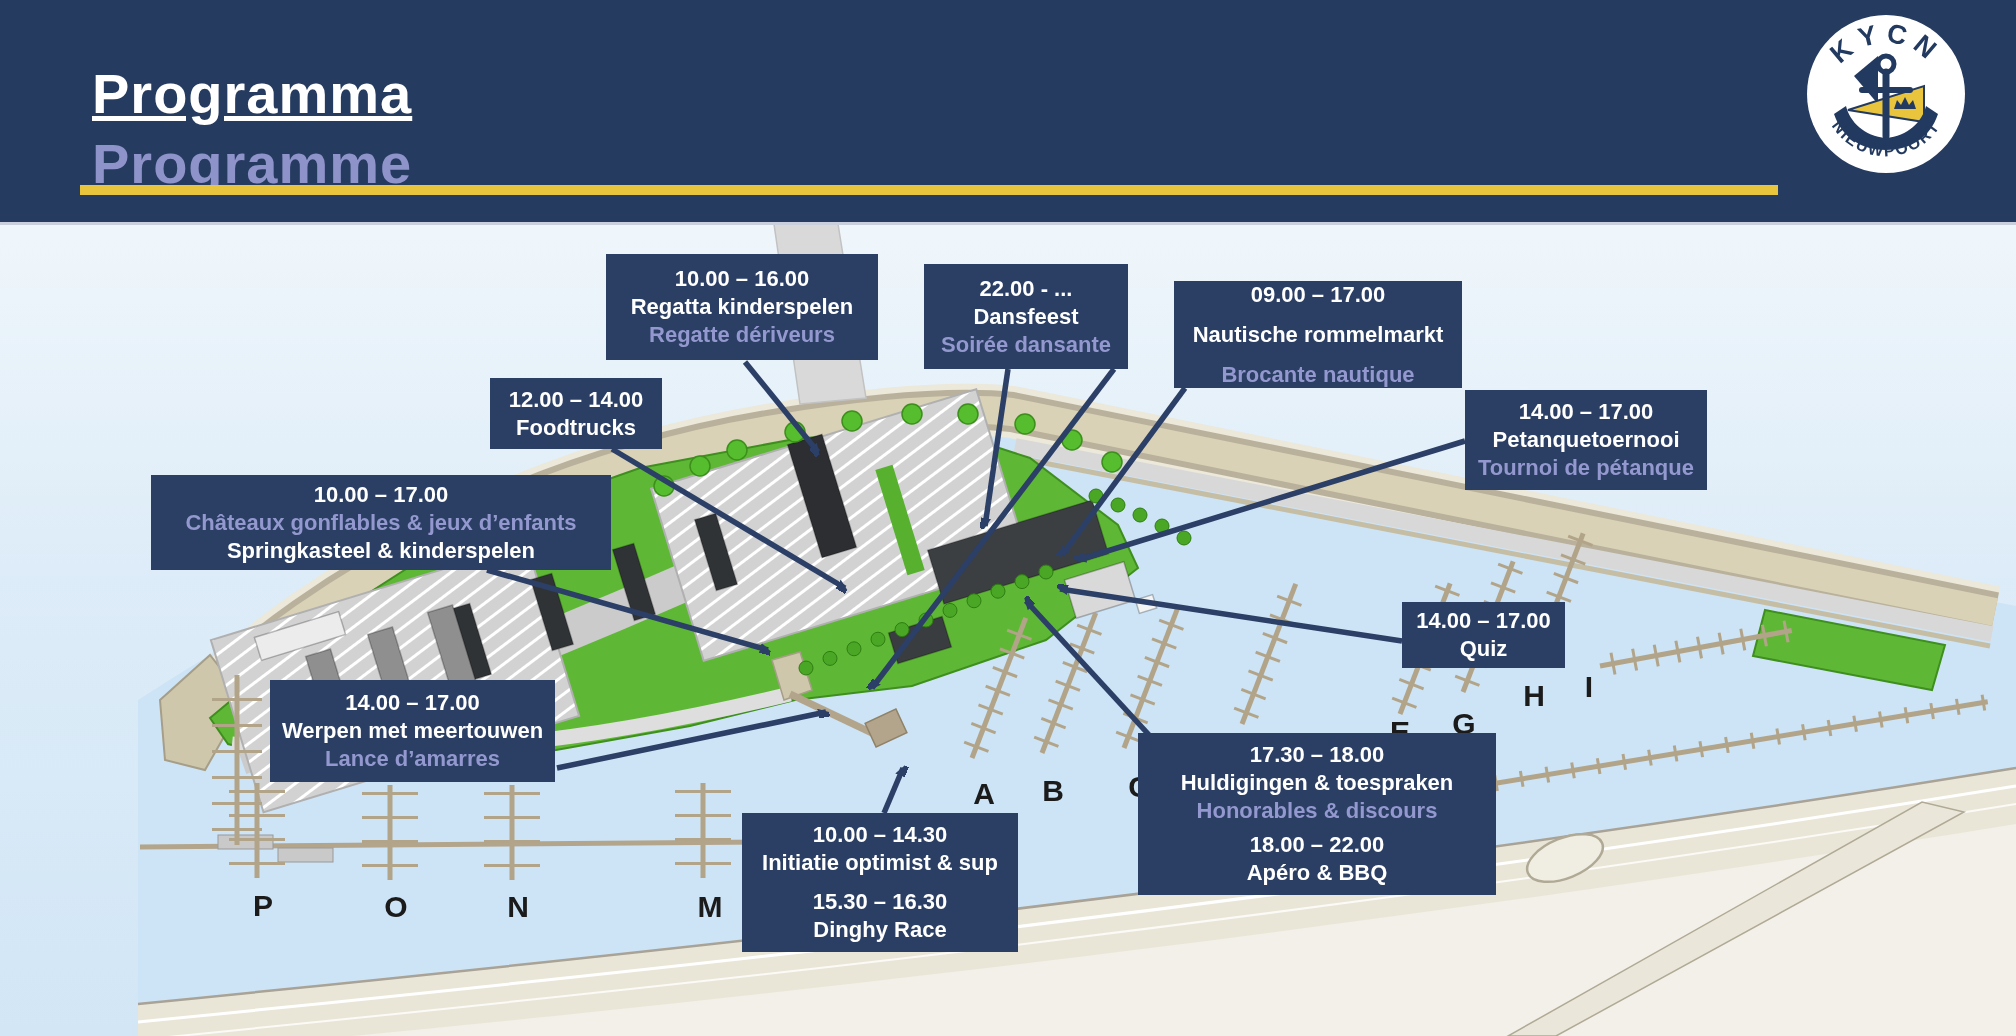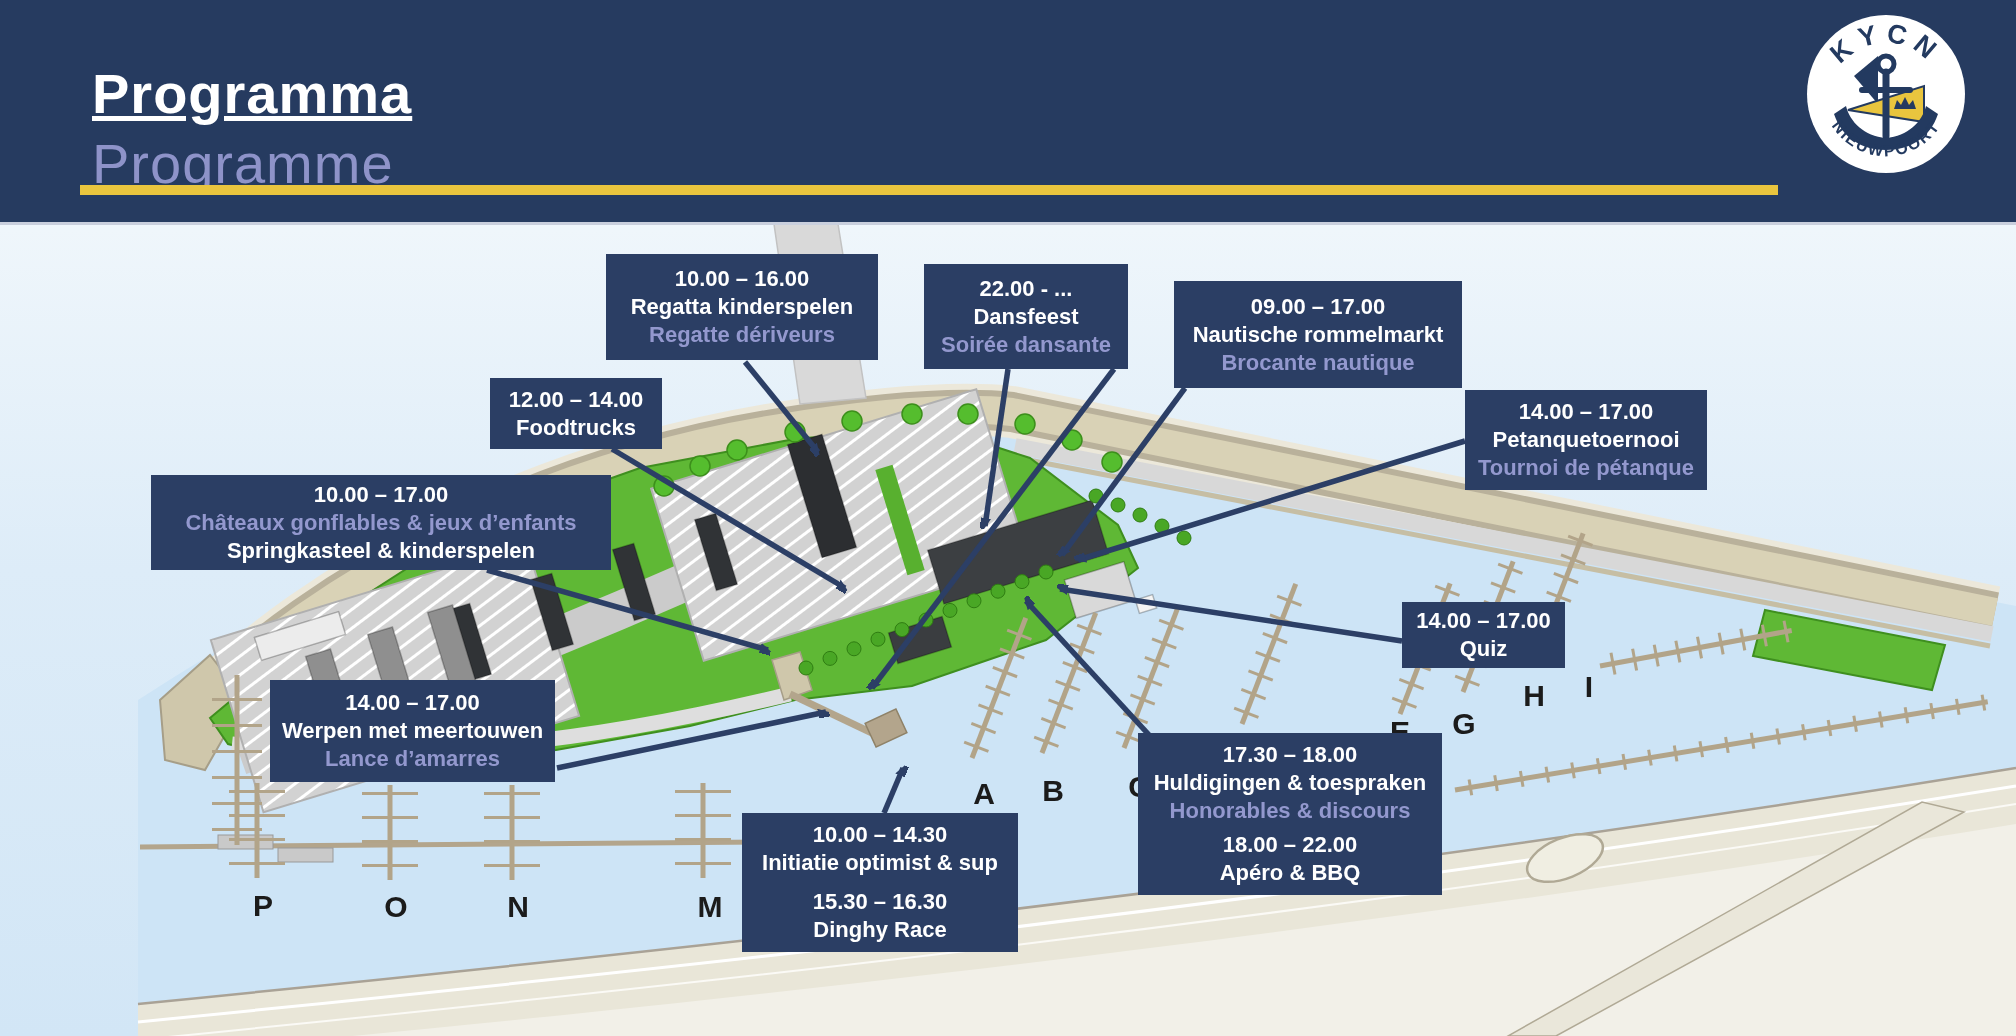--- a/index.html
+++ b/index.html
@@ -5,21 +5,21 @@
   html,body{margin:0;padding:0;background:#ffffff;}
   .stage{
     position:relative;width:2016px;height:1036px;overflow:hidden;
     font-family:"Liberation Sans",sans-serif;
     background:linear-gradient(180deg,#fdfdfe 0%,#eff6fb 22%,#ddecf8 55%,#d2e6f6 100%);
   }
   #map-svg{position:absolute;left:0;top:0;z-index:1;}
   
   .header{position:absolute;left:0;top:0;width:2016px;height:222px;background:#263b60;z-index:5;border-bottom:3px solid #c9cfdd;}
   .title-nl{position:absolute;left:92px;top:66px;font-size:56px;font-weight:bold;color:#ffffff;letter-spacing:1px;line-height:1;text-decoration:underline;}
-  .title-fr{position:absolute;left:92px;top:136px;font-size:56px;font-weight:normal;color:#8e93c9;letter-spacing:1px;line-height:1;}
+  .title-fr{position:absolute;left:92px;top:136px;font-size:56px;font-weight:bold;color:#8e93c9;letter-spacing:1px;line-height:1;}
   .gold-rule{position:absolute;left:80px;top:185px;width:1698px;height:10px;background:#e9c53e;}
   .logo{position:absolute;left:1804px;top:10px;width:164px;height:170px;z-index:6;}
   
   .event-box{
     position:absolute;background:#2b3e64;z-index:3;box-sizing:border-box;
     display:flex;flex-direction:column;justify-content:center;text-align:center;
     padding:8px 6px;
   }
   .event-line{font-weight:bold;font-size:22px;line-height:28px;color:#ffffff;white-space:nowrap;}
   .event-line.lav{color:#9398ce;}
@@ -280,21 +280,21 @@
       <div class="event-box" style="left: 606px; top: 254px; width: 272px; height: 106px;">
         <div class="event-line">10.00 – 16.00</div>
         <div class="event-line">Regatta kinderspelen</div>
         <div class="event-line lav">Regatte dériveurs</div>
       </div>
       <div class="event-box" style="left: 924px; top: 264px; width: 204px; height: 105px; justify-content: center;">
         <div class="event-line">22.00 - ...</div>
         <div class="event-line">Dansfeest</div>
         <div class="event-line lav">Soirée dansante</div>
       </div>
-      <div class="event-box" style="left: 1174px; top: 281px; width: 288px; height: 107px;">
+      <div class="event-box" style="left: 1174px; top: 281px; width: 288px; height: 107px; gap: 12px;">
         <div class="event-line">09.00 – 17.00</div>
         <div class="event-line">Nautische rommelmarkt</div>
         <div class="event-line lav">Brocante nautique</div>
       </div>
       <div class="event-box" style="left: 1465px; top: 390px; width: 242px; height: 100px;">
         <div class="event-line">14.00 – 17.00</div>
         <div class="event-line">Petanquetoernooi</div>
         <div class="event-line lav">Tournoi de pétanque</div>
       </div>
       <div class="event-box" style="left: 490px; top: 378px; width: 172px; height: 71px;">
@@ -308,21 +308,21 @@
       </div>
       <div class="event-box" style="left: 270px; top: 680px; width: 285px; height: 102px;">
         <div class="event-line">14.00 – 17.00</div>
         <div class="event-line">Werpen met meertouwen</div>
         <div class="event-line lav">Lance d’amarres</div>
       </div>
       <div class="event-box" style="left: 1402px; top: 602px; width: 163px; height: 66px;">
         <div class="event-line">14.00 – 17.00</div>
         <div class="event-line">Quiz</div>
       </div>
-      <div class="event-box" style="left: 1138px; top: 733px; width: 304px; height: 162px;">
+      <div class="event-box" style="left: 1138px; top: 733px; width: 358px; height: 162px;">
         <div class="event-line">17.30 – 18.00</div>
         <div class="event-line">Huldigingen &amp; toespraken</div>
         <div class="event-line lav">Honorables &amp; discours</div>
         <div class="event-line spacer"></div>
         <div class="event-line">18.00 – 22.00</div>
         <div class="event-line">Apéro &amp; BBQ</div>
       </div>
       <div class="event-box" style="left: 742px; top: 813px; width: 276px; height: 139px;">
         <div class="event-line">10.00 – 14.30</div>
         <div class="event-line">Initiatie optimist &amp; sup</div>

